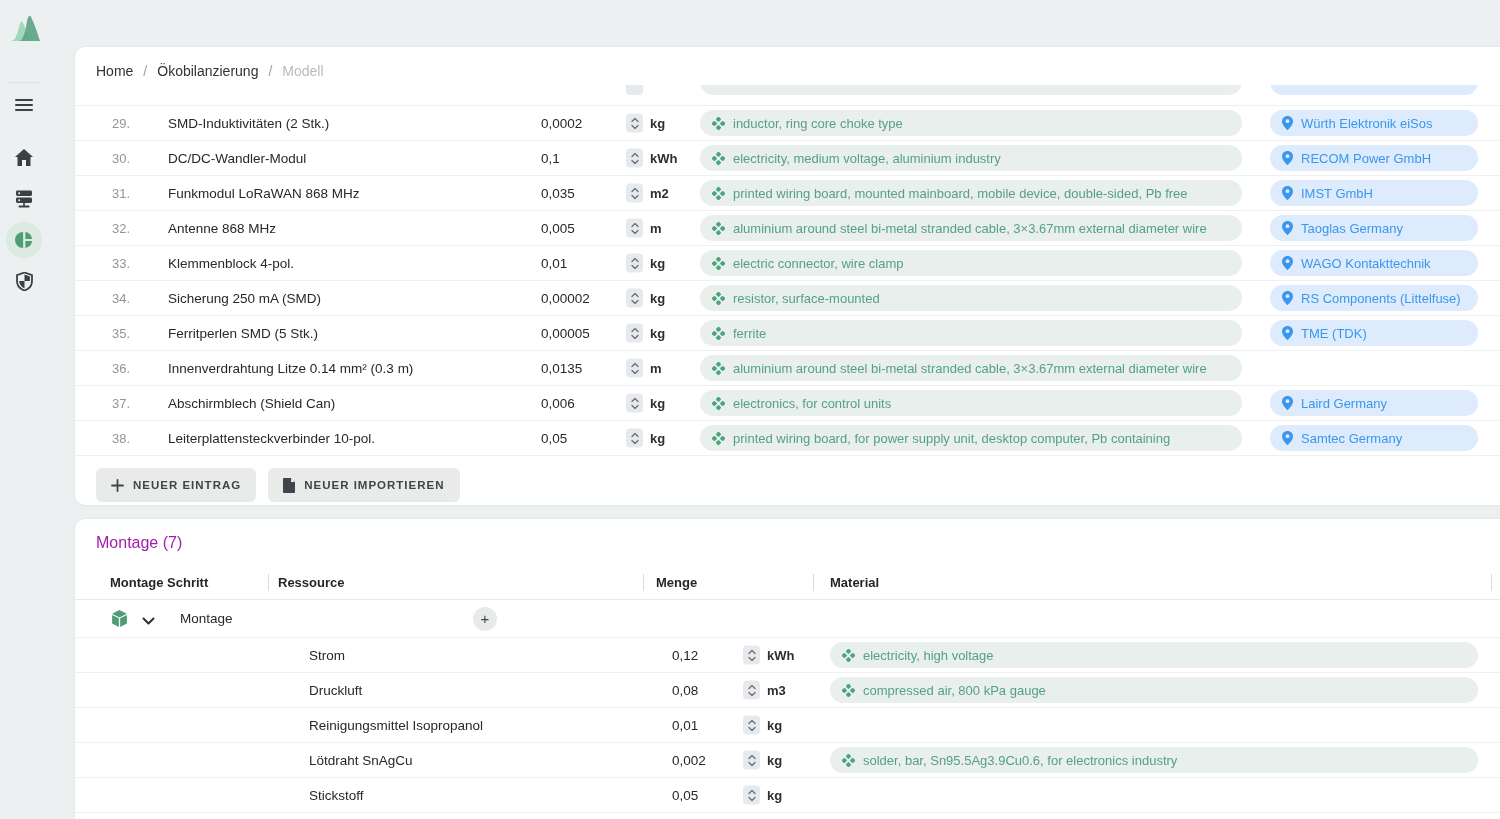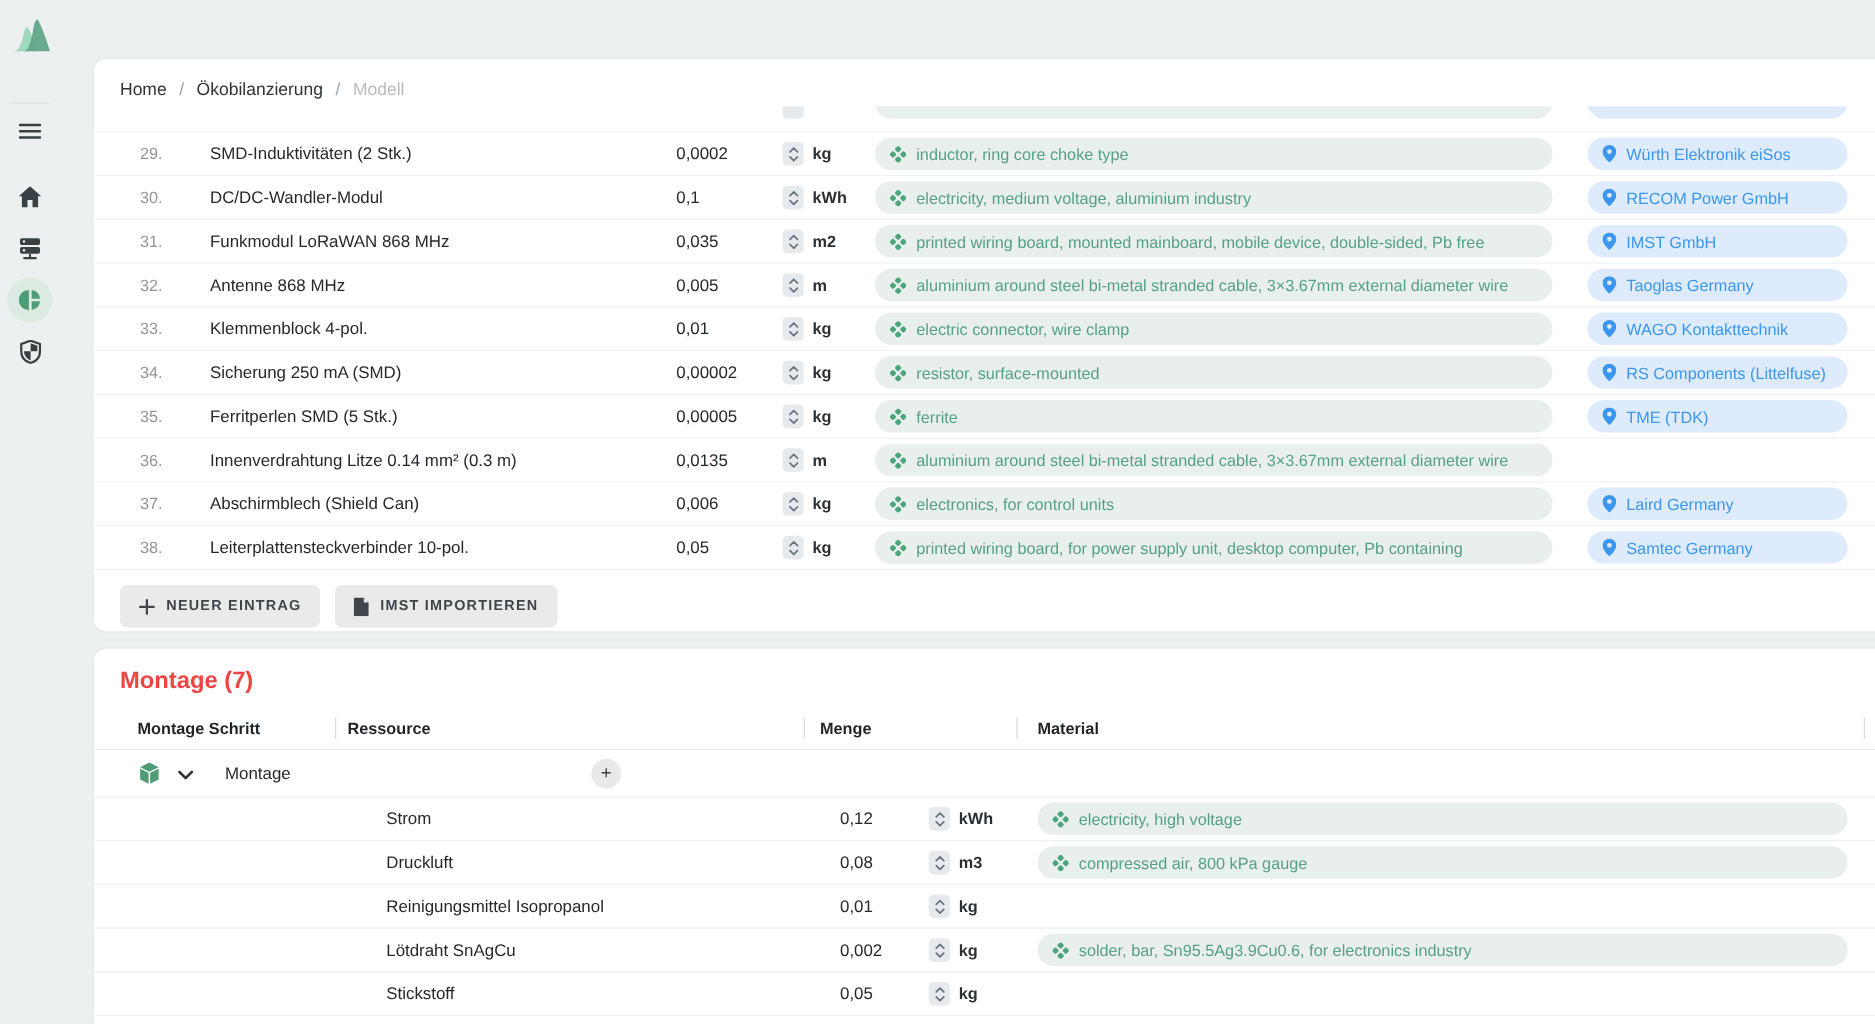--- a/index.html
+++ b/index.html
@@ -38,21 +38,21 @@
   .pill { position:absolute; top:50%; transform:translateY(-50%); height:26px; border-radius:13px; display:flex; align-items:center; gap:8px; padding:0 12px; font-size:13px; overflow:hidden; cursor:pointer; }
   .pill-mat { left:625px; width:542px; background:#e9efec; color:#55a183; }
   .pill-sup { left:1195px; width:208px; background:#ddebfc; color:#3b97ee; }
   .pill .ptxt { white-space:nowrap; overflow:hidden; text-overflow:ellipsis; }
 
   
   .btn-row { position:absolute; left:21px; top:421px; display:flex; gap:12px; }
   .gbtn { height:34px; background:#e9ebeb; border:none; border-radius:6px; display:flex; align-items:center; gap:9px; padding:0 15px; font-family:"Liberation Sans",sans-serif; font-size:11.5px; font-weight:700; letter-spacing:1px; color:#3f4549; cursor:pointer; }
 
   
-  .mont-title { position:absolute; left:21px; top:15px; font-size:19px; font-weight:700; color:#ef4444; }
+  .mont-title { position:absolute; left:21px; top:15px; font-size:16px; font-weight:400; color:#a21caf; }
   .mont-head { position:absolute; left:0; top:53px; width:1440px; height:28px; border-bottom:1px solid #e7eaea; }
   .mhcell { position:absolute; top:3px; font-size:13px; font-weight:700; color:#1f2428; white-space:nowrap; }
   .mh-divider { position:absolute; top:2px; width:1px; height:17px; background:#d8dcdc; }
   .group-row { position:absolute; left:0; top:81px; width:1440px; height:38px; border-bottom:1px solid #eef0f1; }
   .pkg-icon { position:absolute; left:35px; top:9px; }
   .chev { position:absolute; left:67px; top:12px; cursor:pointer; }
   .group-name { position:absolute; left:105px; top:11px; font-size:13.5px; color:#24292c; }
   .plus-circle { position:absolute; left:398px; top:7px; width:24px; height:24px; border-radius:50%; background:#e8eaea; border:none; font-size:15px; color:#3f4549; line-height:22px; text-align:center; cursor:pointer; }
   .mont-rows { position:absolute; left:0; top:119px; width:1440px; }
   .mont-row { position:relative; height:35px; border-bottom:1px solid #eef0f1; }
@@ -448,21 +448,21 @@
             <line x1="1" y1="6.5" x2="12" y2="6.5"></line>
           </g>
         </svg>
       <span>NEUER EINTRAG</span>
     </button>
     <button class="gbtn">
       <svg width="12" height="15" viewBox="0 0 12 15">
           <path d="M1 0 H8 L12 4 V14 A1 1 0 0 1 11 15 H1 A1 1 0 0 1 0 14 V1 A1 1 0 0 1 1 0 Z" fill="#3f4549"></path>
           <path d="M8 0 L12 4 H8 Z" fill="#e9ebeb"></path>
         </svg>
-      <span>IMST IMPORTIEREN</span>
+      <span>NEUER IMPORTIEREN</span>
     </button>
   </div>
 </section>
 
 <section class="card" id="card-montage">
   <div class="mont-title">Montage (7)</div>
 
   <div class="mont-head">
     <span class="mhcell" style="left:35px">Montage Schritt</span>
     <span class="mh-divider" style="left:193px"></span>

